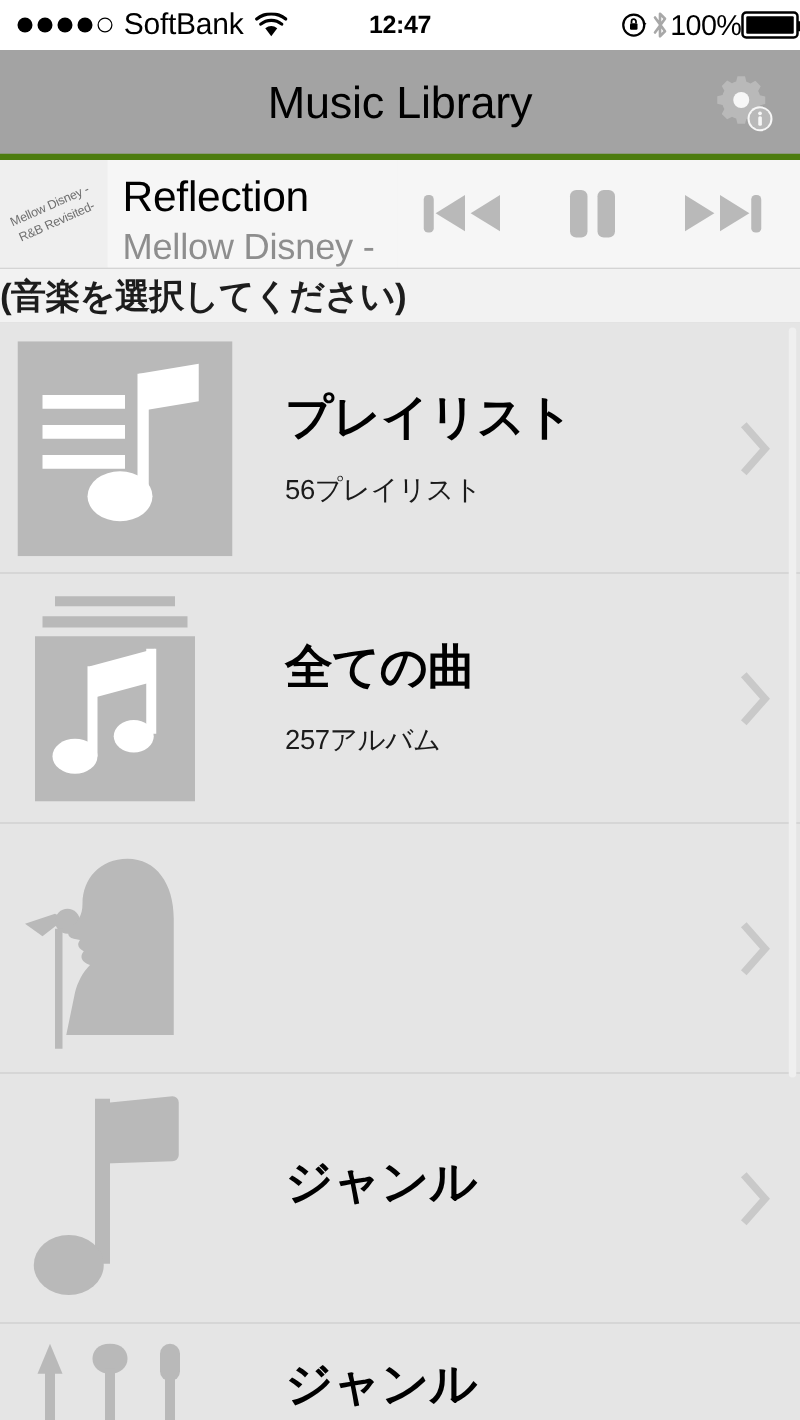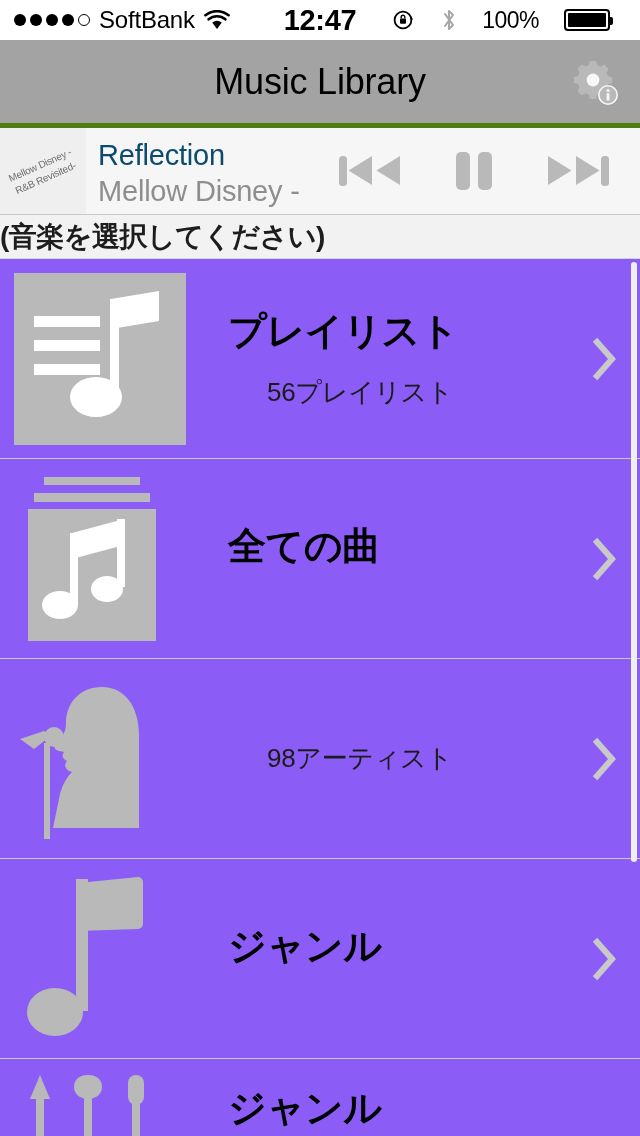--- a/index.html
+++ b/index.html
@@ -50,31 +50,31 @@
   .carrier {
     font-size: 24px;
     color: #000;
     letter-spacing: -0.2px;
   }
   .wifi-icon { display: block; }
   .status-time {
     position: absolute;
     left: 0; right: 0;
     text-align: center;
-    font-size: 29px;
+    font-size: 20px;
     font-weight: bold;
     color: #000;
     letter-spacing: -0.3px;
   }
   .status-right {
     position: absolute;
-    right: 30px;
-    display: flex;
-    align-items: center;
-    gap: 25px;
+    right: 1px;
+    display: flex;
+    align-items: center;
+    gap: 0;
   }
   .battery-pct {
     font-size: 23px;
     color: #000;
     letter-spacing: -0.5px;
   }
   .battery-shell {
     position: relative;
     width: 46px; height: 22px;
     border: 2px solid #000;
@@ -150,22 +150,22 @@
     letter-spacing: -0.2px;
   }
   .track-info {
     flex: 1 1 auto;
     min-width: 0;
     padding: 9px 0 0 12px;
     background: #f6f6f6;
     overflow: hidden;
   }
   .track-title {
-    font-size: 29px;
-    color: #0c4a6e;
+    font-size: 34px;
+    color: #000000;
     white-space: nowrap;
     line-height: 1.25;
     letter-spacing: -0.2px;
   }
   .track-sub {
     font-size: 29px;
     color: #8e8e8e;
     white-space: nowrap;
     line-height: 1.25;
     letter-spacing: -0.2px;
@@ -206,21 +206,21 @@
   }
 
   
   .list {
     position: relative;
     background: #ffffff;
   }
   .list-row {
     position: relative;
     height: 200px;
-    background: #8b5cf6;
+    background: #e5e5e5;
     border-bottom: 1px solid #c8c8c8;
     display: flex;
     align-items: center;
     cursor: pointer;
   }
   .row-icon {
     width: 200px;
     height: 200px;
     flex: 0 0 auto;
     display: flex;
@@ -234,25 +234,24 @@
   }
   .row-title {
     font-size: 38px;
     font-weight: bold;
     color: #000;
     letter-spacing: -0.5px;
     line-height: 1.15;
     margin-bottom: 24px;
   }
   .row-sub {
-    font-size: 26px;
+    font-size: 22px;
     color: #1b1b1b;
     letter-spacing: -0.3px;
     line-height: 1.1;
-    margin-left: 39px;
   }
   .row-chevron {
     flex: 0 0 auto;
     width: 70px;
     display: flex;
     align-items: center;
     justify-content: center;
   }
 
   
@@ -411,41 +410,41 @@
           <rect x="14" y="36" width="128" height="132" fill="#b9b9b9"></rect>
           <path d="M58 128 V60 l52 -14 v26 l-52 14" fill="#fff"></path>
           <rect x="56" y="60" width="8" height="72" fill="#fff"></rect>
           <rect x="103" y="46" width="8" height="68" fill="#fff"></rect>
           <ellipse cx="46" cy="132" rx="18" ry="14" fill="#fff"></ellipse>
           <ellipse cx="93" cy="116" rx="16" ry="13" fill="#fff"></ellipse>
         </svg>
       </div>
       <div class="row-text">
         <div class="row-title">全ての曲</div>
+        <div class="row-sub">257アルバム</div>
       </div>
       <div class="row-chevron">
         <svg width="26" height="44" viewBox="0 0 26 44">
           <path d="M5 5 L20 22 L5 39" stroke="#c9c9c9" stroke-width="6" fill="none" stroke-linecap="square"></path>
         </svg>
       </div>
     </div>
 
     <div class="list-row">
       <div class="row-icon">
         <svg width="180" height="172" viewBox="0 0 180 172">
           <g fill="#b9b9b9">
             <path d="M10 66 L34 58 L42 62 L24 76 Z"></path>
             <circle cx="44" cy="64" r="10"></circle>
             <rect x="34" y="70" width="6" height="96"></rect>
             <path d="M92 14 c-22 0 -36 16 -36 36 c0 10 -4 14 -9 19 c-4 4 -3 8 2 9 l5 1 c-3 4 -1 7 3 9 c-4 5 -1 9 5 11 c-6 6 -10 14 -12 22 l-7 34 h86 V62 c0 -28 -14 -48 -37 -48 Z"></path>
           </g>
         </svg>
       </div>
       <div class="row-text">
-        <div class="row-sub">98アーティスト</div>
       </div>
       <div class="row-chevron">
         <svg width="26" height="44" viewBox="0 0 26 44">
           <path d="M5 5 L20 22 L5 39" stroke="#c9c9c9" stroke-width="6" fill="none" stroke-linecap="square"></path>
         </svg>
       </div>
     </div>
 
     <div class="list-row">
       <div class="row-icon">

